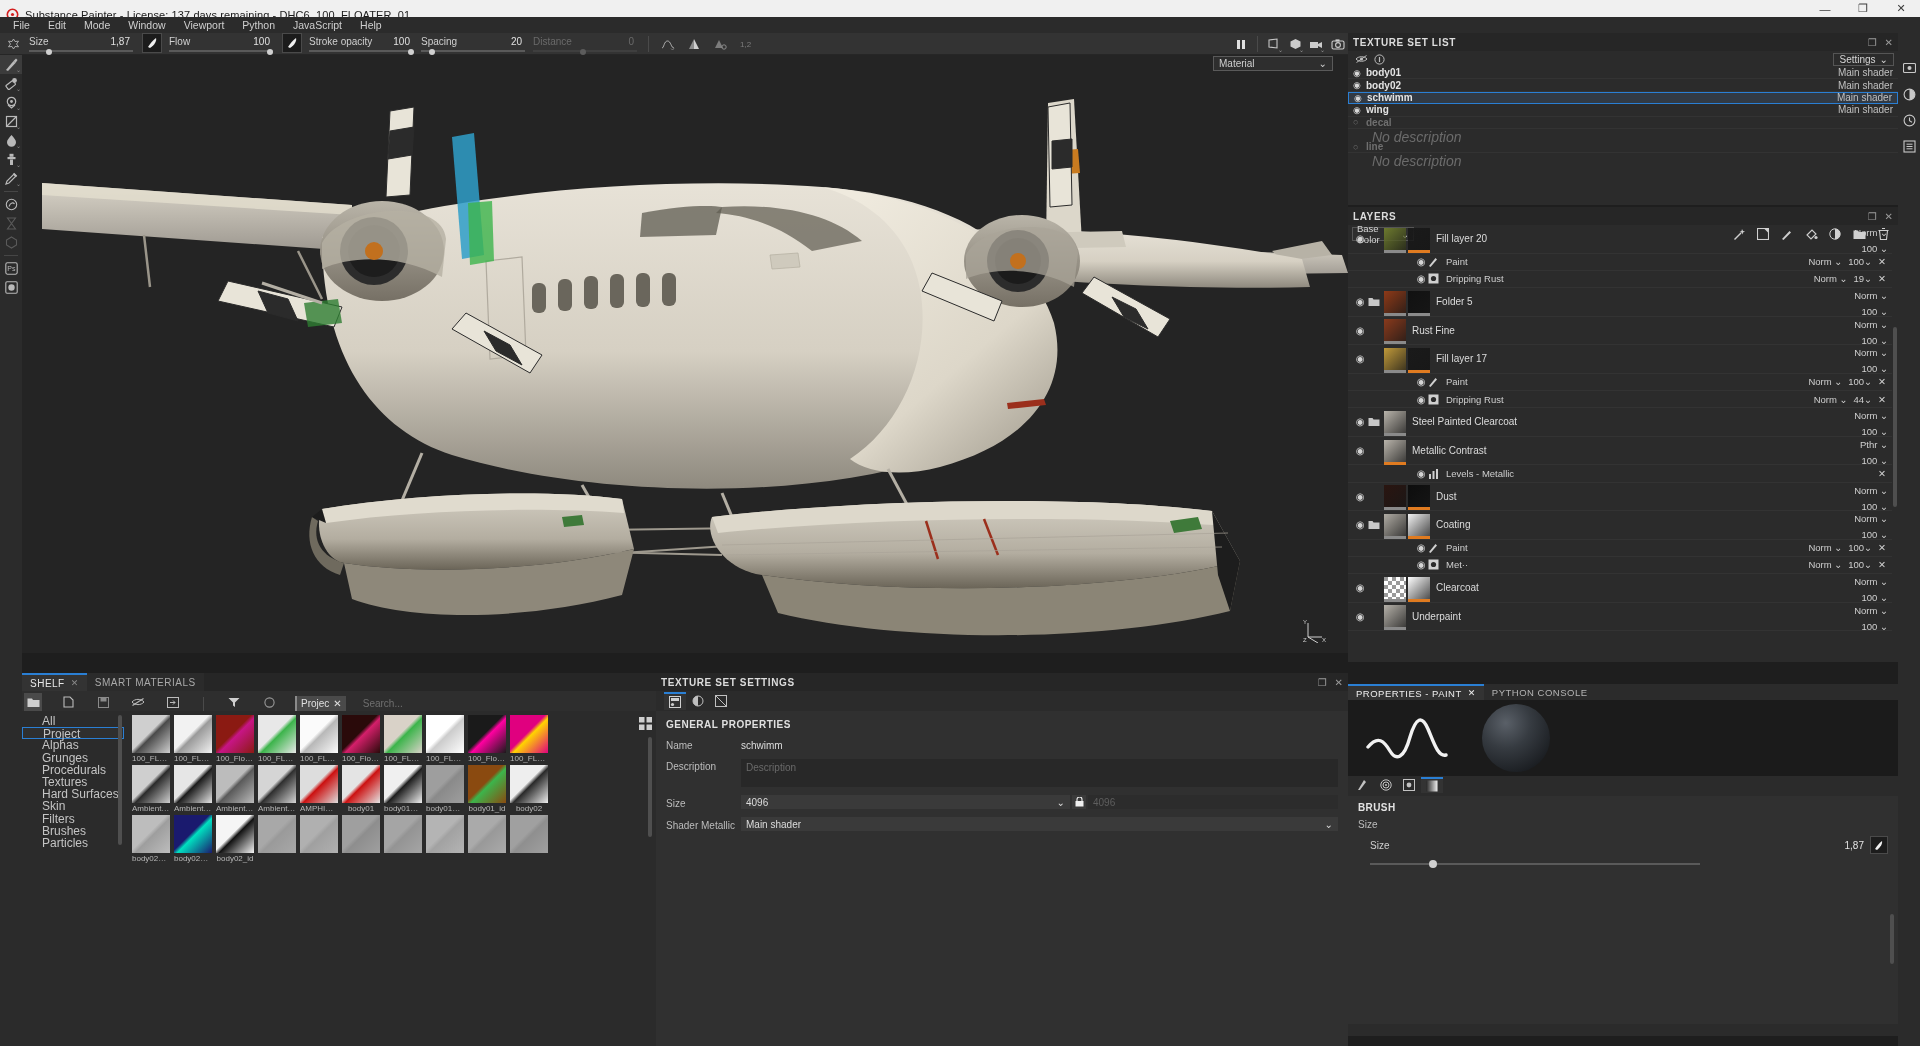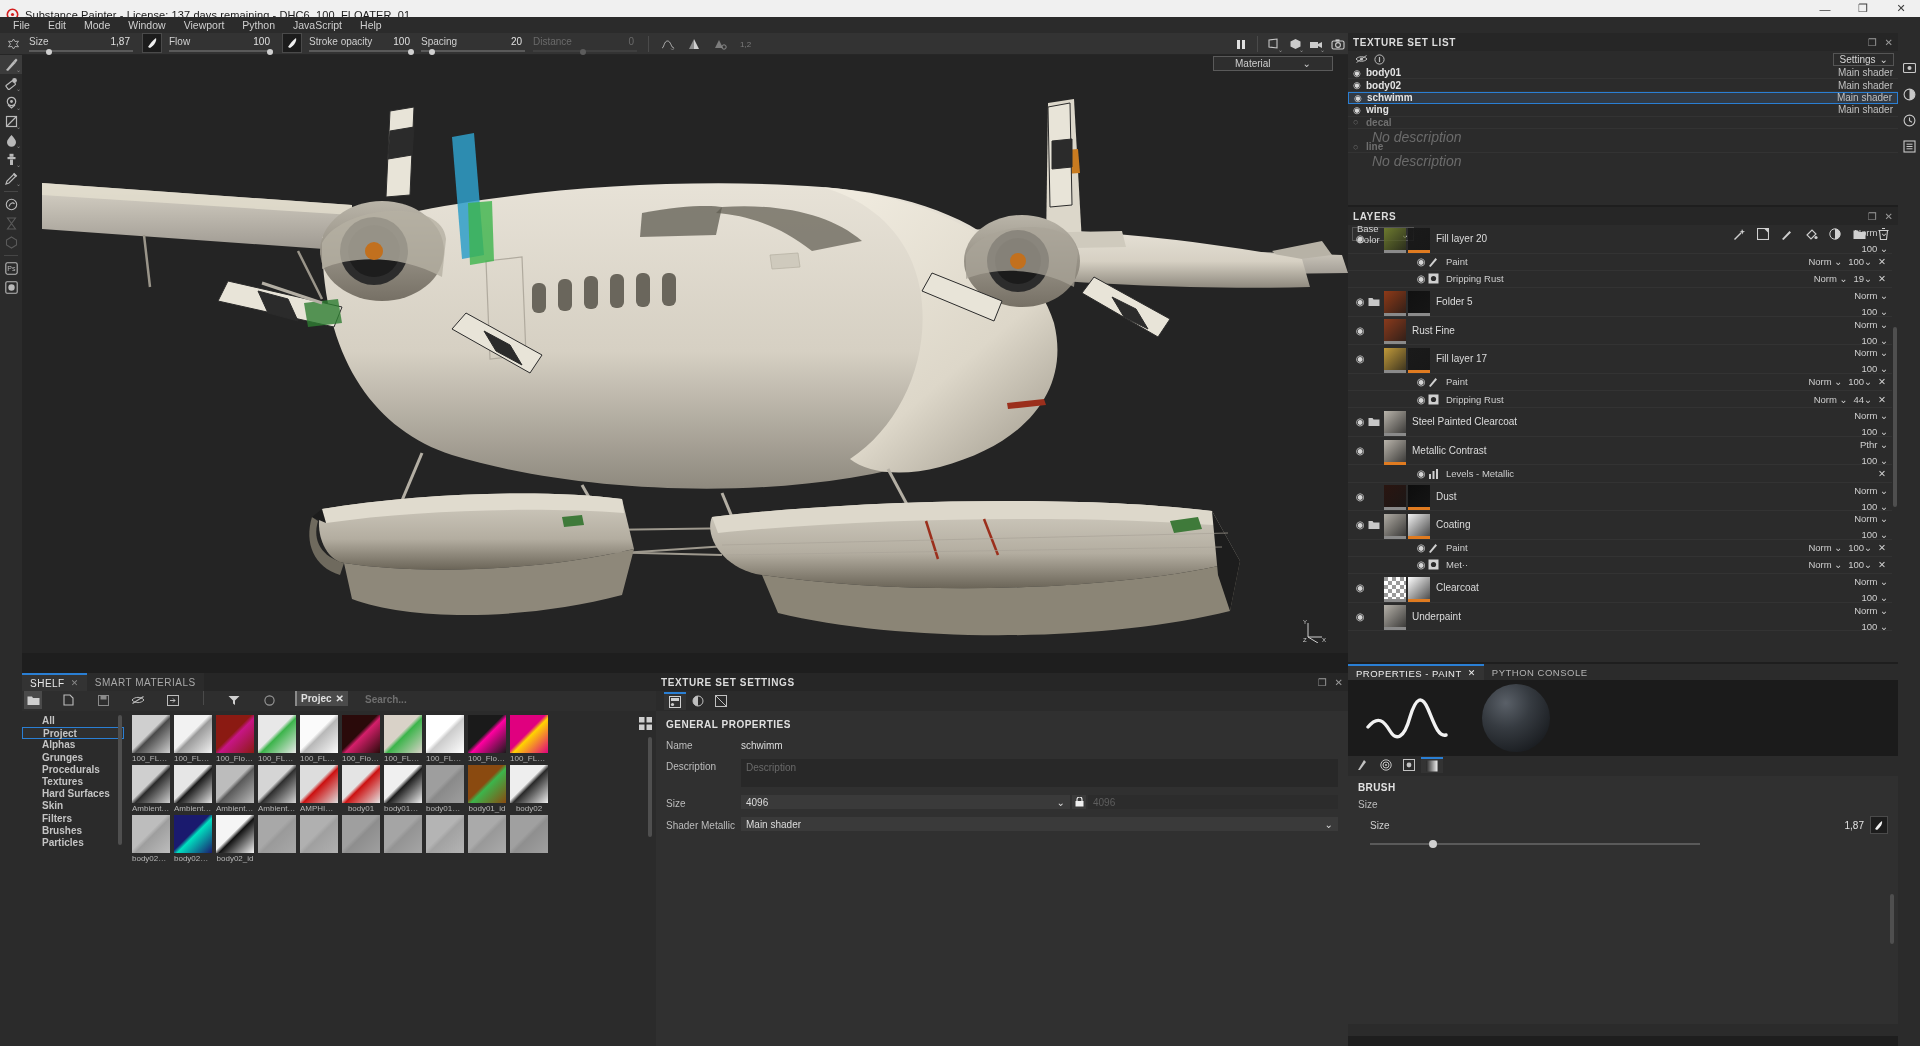--- a/index.html
+++ b/index.html
@@ -85,21 +85,21 @@
   
   .viewport {
     position:absolute; left:22px; top:55px; width:1326px; height:598px;
     background:#242424; overflow:hidden;
   }
   .vp-ico { width:24px; height:22px; display:flex; align-items:center; justify-content:center; color:#c6c6c6; position:relative;}
   .vp-ico .chev { position:absolute; right:2px; bottom:2px; font-size:6px; color:#9a9a9a; }
   .matsel {
     position:absolute; right:8px; top:5px; width:144px; height:15px;
     border:1px solid #5a5a5a; background:#2e2e2e; color:#cfcfcf;
-    font-size:10px; display:flex; align-items:center; padding:0 21px;
+    font-size:10px; display:flex; align-items:center; padding:0 5px;
     justify-content:space-between;
   }
   .axis-gizmo {
     position:absolute; right:20px; bottom:10px; width:26px; height:26px;
     color:#c9c9c9; font-size:8px;
   }
 
   
   .plane-svg { position:absolute; left:0; top:0; }
 
@@ -116,44 +116,43 @@
     position:absolute; left:22px; top:673px; width:634px; bottom:0; background:#2b2b2b;
   }
   .shelf-tabs { display:flex; height:18px; background:#262626; }
   .shelf-tab {
     height:18px; padding:0 8px; display:flex; align-items:center; gap:6px;
     font-size:10px; letter-spacing:.5px; color:#a9a9a9; background:#2b2b2b;
   }
   .shelf-tab.active { background:#333333; color:#e8e8e8; border-top:2px solid #2a7fd4; }
   .shelf-tab .x { font-size:9px; color:#8a8a8a; }
   .shelf-toolbar {
-    height:20px; display:flex; align-items:flex-start; gap:17px; padding-left:2px;
+    height:20px; display:flex; align-items:flex-end; gap:17px; padding-left:2px;
     background:#2e2e2e;
-    font-weight:bold;
   }
   .sh-ico {
     width:18px; height:18px; display:flex; align-items:center; justify-content:center;
     color:#bcbcbc;
   }
   .sh-ico.active { background:#4a4a4a; }
   .sh-divider { width:1px; height:14px; background:#4a4a4a; margin:0 4px; }
   .sh-chip {
     height:15px; padding:0 4px; display:flex; align-items:center; gap:4px;
     background:#4a4a4a; color:#e0e0e0; font-size:10px; border-left:2px solid #8a8a8a;
   }
   .sh-search {
     flex:1; height:16px; background:#2e2e2e; color:#6f6f6f; font-size:10px;
     display:flex; align-items:center; border:none;
   }
   .shelf-body { position:absolute; left:0; top:38px; right:0; bottom:0; display:flex; }
   .shelf-cats {
     width:102px; background:#2b2b2b; padding-top:4px; position:relative;
   }
   .cat {
-    height:12.2px; line-height:12.2px; padding-left:20px; font-size:10px; color:#c4c4c4;font-weight:bold;
+    height:12.2px; line-height:12.2px; padding-left:20px; font-size:12px; color:#c4c4c4;
   }
   .cat.sel { background:#2f2f2f; border:1px solid #2a7fd4; box-sizing:border-box; }
   .cat-scroll {
     position:absolute; right:2px; top:4px; width:4px; height:130px; background:#4f4f4f; border-radius:2px;
   }
   .shelf-grid {
     position:absolute; left:106px; top:0; right:22px; bottom:0; overflow:hidden;
     padding:4px 0 0 4px;
   }
   .grid-row { display:flex; gap:4px; margin-bottom:2px; }
@@ -258,21 +257,21 @@
   .lop { font-size:9.5px; color:#d0d0d0; margin-top:5px; }
   .lrow.sub { height:17.2px; padding-left:66px; }
   .lrow.sub .eye { width:14px; }
   .lrow.sub .sicon { width:16px; text-align:center; color:#d0d0d0; font-size:10px; }
   .lrow.sub .sname { font-size:9.5px; color:#cfcfcf; margin-left:2px; }
   .lrow.sub .sright { margin-left:auto; display:flex; align-items:center; gap:6px; font-size:9.5px; color:#cfcfcf; padding-right:6px;}
   .ly-scroll { position:absolute; right:1px; top:120px; width:4px; height:180px; background:#4f4f4f; border-radius:2px;}
 
   
   .props {
-    position:absolute; right:22px; top:664px; width:550px; bottom:10px; background:#2b2b2b;
+    position:absolute; right:22px; top:684px; width:550px; bottom:10px; background:#2b2b2b;
   }
   .props-tabs { height:16px; display:flex; }
   .ptab {
     height:16px; padding:0 8px; display:flex; align-items:center; gap:6px;
     font-size:9.5px; letter-spacing:.5px; color:#b4b4b4; background:#2b2b2b;
   }
   .ptab.active { background:#333; color:#eee; border-top:2px solid #2a7fd4; }
   .preview {
     height:76px; background:#1b1b1b; display:flex; align-items:center; gap:20px; padding-left:18px;
   }

